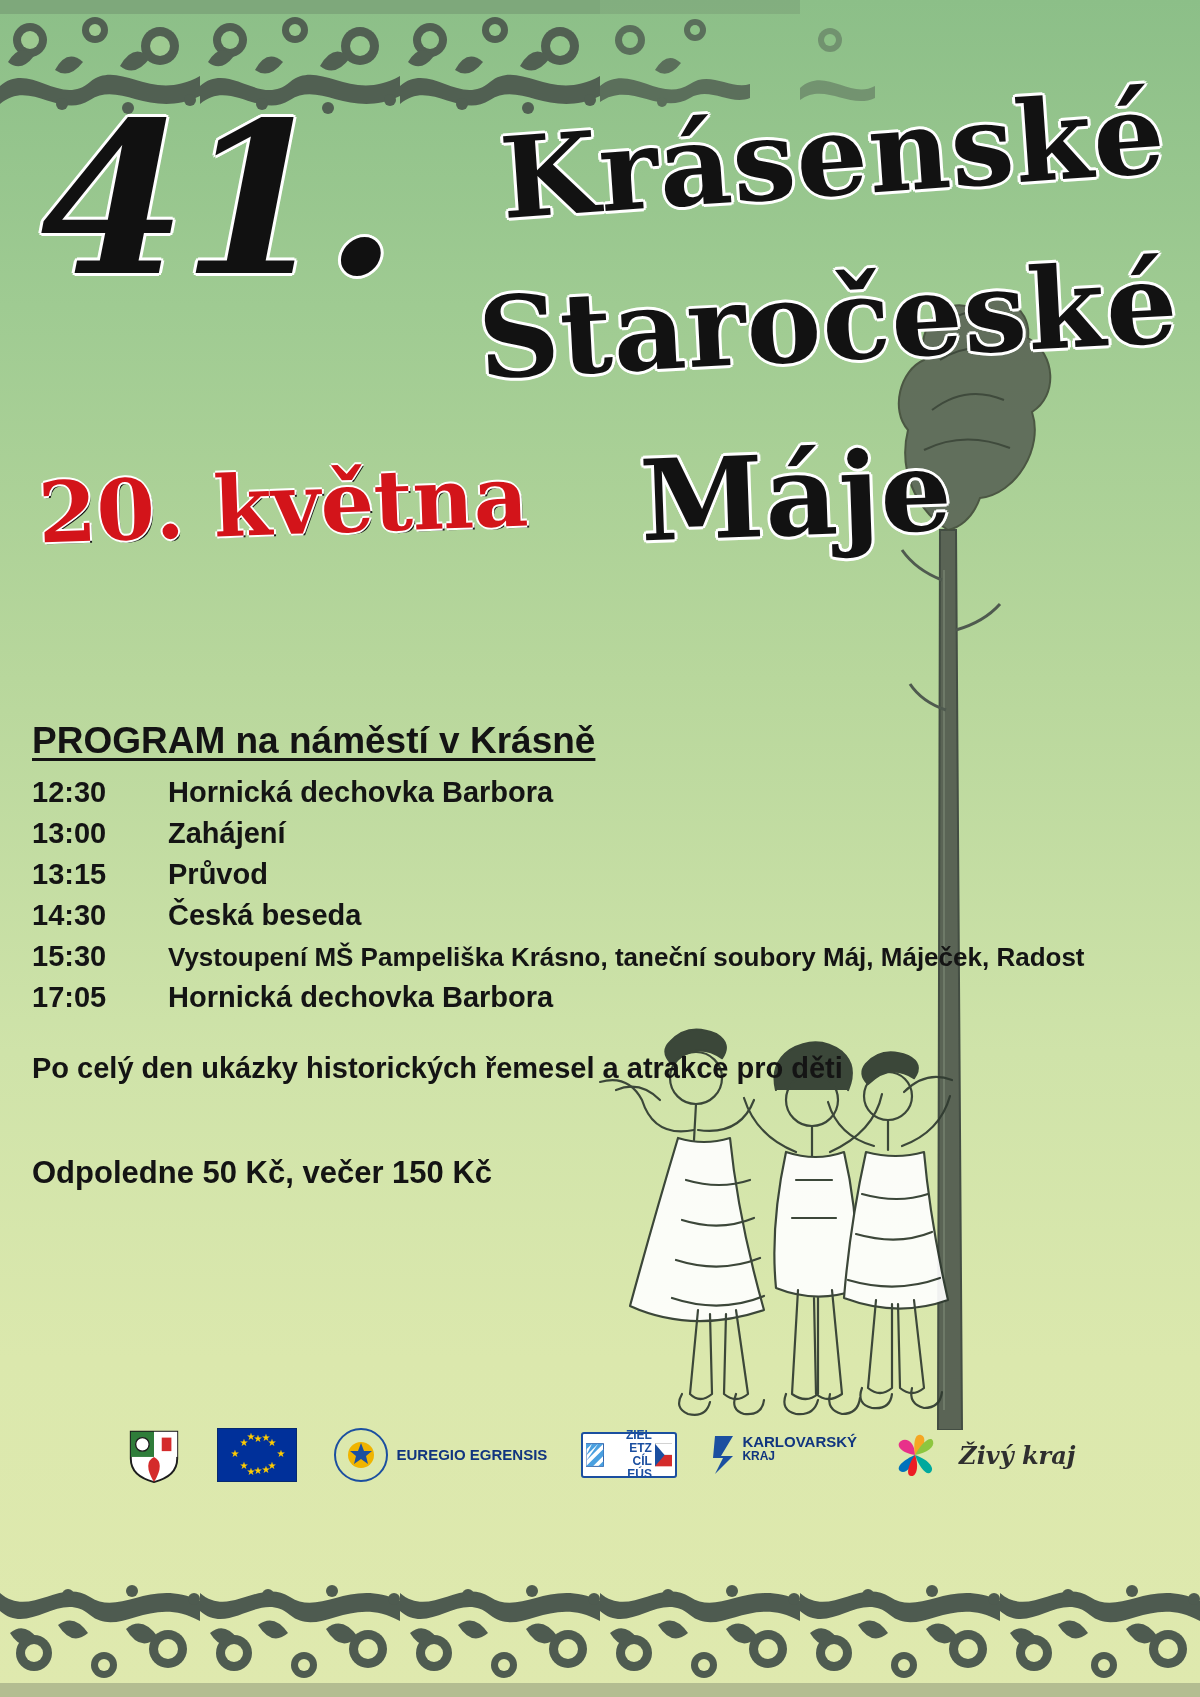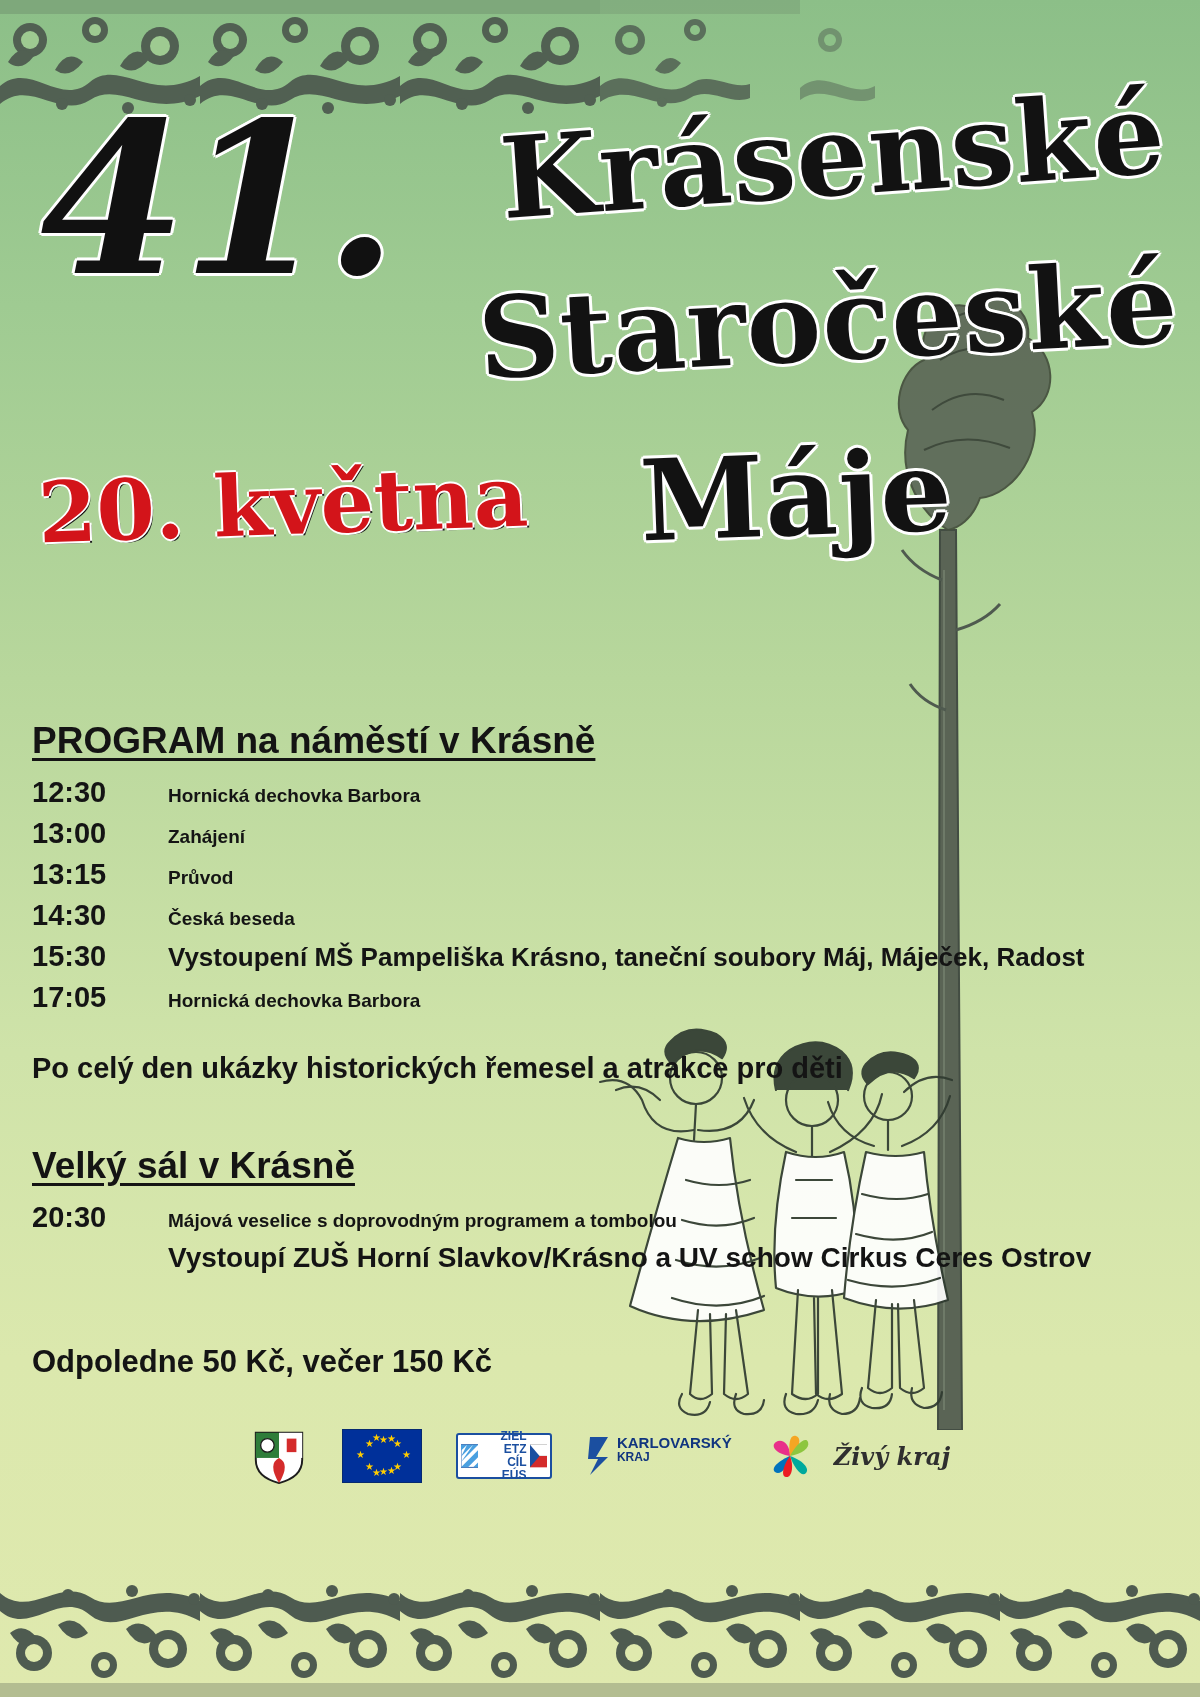--- a/index.html
+++ b/index.html
@@ -153,21 +153,21 @@
     align-items: baseline;
     margin-bottom: 8px;
   }
   .sched-time {
     width: 136px;
     flex: 0 0 136px;
     font-size: 29px;
     font-weight: bold;
   }
   .sched-text {
-    font-size: 19px;
+    font-size: 29px;
     font-weight: bold;
   }
   .sched-text.small {
     font-size: 26px;
   }
   .note {
     margin-top: 38px;
     font-size: 29px;
     font-weight: bold;
   }
@@ -462,30 +462,20 @@
         <div class="sched-text small">Vystoupení MŠ Pampeliška Krásno, taneční soubory Máj, Máječek, Radost</div>
       </div>
       <div class="schedule-row">
         <div class="sched-time">17:05</div>
         <div class="sched-text">Hornická dechovka Barbora</div>
       </div>
     </div>
 
     <div class="note">Po celý den ukázky historických řemesel a atrakce pro děti</div>
 
-    <div class="hall-block">
-      <div class="section-heading">Velký sál v Krásně</div>
-      <div class="hall-rows">
-        <div class="schedule-row">
-          <div class="sched-time">20:30</div>
-          <div class="sched-text">Májová veselice s doprovodným programem a tombolou</div>
-        </div>
-        <div class="hall-sub">Vystoupí ZUŠ Horní Slavkov/Krásno a UV schow Cirkus Ceres Ostrov</div>
-      </div>
-    </div>
 
     <div class="price-block">
       <div class="price-text">Odpoledne 50 Kč, večer 150 Kč</div>
     </div>
   </div>
 
   <div class="logos">
 
     <div class="logo">
       <svg class="crest" viewBox="0 0 60 60">
@@ -508,20 +498,28 @@
         <span class="eu-star" style="left:22px;top:32px;">★</span>
         <span class="eu-star" style="left:13px;top:20px;">★</span>
         <span class="eu-star" style="left:22px;top:9px;">★</span>
         <span class="eu-star" style="left:29px;top:3px;">★</span>
         <span class="eu-star" style="left:44px;top:4px;">★</span>
         <span class="eu-star" style="left:44px;top:36px;">★</span>
         <span class="eu-star" style="left:29px;top:38px;">★</span>
       </div>
     </div>
 
+    <div class="logo">
+      <svg class="euregio" viewBox="0 0 60 60">
+        <circle cx="30" cy="30" r="26" fill="none" stroke="#1b4fa0" stroke-width="2"></circle>
+        <circle cx="30" cy="30" r="13" fill="#f0b400"></circle>
+        <path d="M30 18 l3 8 l8 0 l-6 5 l2 8 l-7 -5 l-7 5 l2 -8 l-6 -5 l8 0 Z" fill="#1b4fa0"></path>
+      </svg>
+      <div class="logo-label blue">EUREGIO EGRENSIS</div>
+    </div>
 
     <div class="logo">
       <div class="ziel">
         <svg width="20" height="26" viewBox="0 0 20 26">
           <rect width="20" height="26" fill="#ffffff" stroke="#1b4fa0" stroke-width="1"></rect>
           <path d="M0 0 L7 0 L0 7 Z M7 0 L14 0 L0 14 Z M14 0 L20 0 L0 20 Z M20 6 L0 26 L8 26 L20 14 Z M20 20 L14 26 L20 26 Z" fill="#4aa0e0"></path>
         </svg>
         <div class="ziel-txt">
           <div>ZIEL ETZ</div>
           <div>CÍL EÚS</div>

